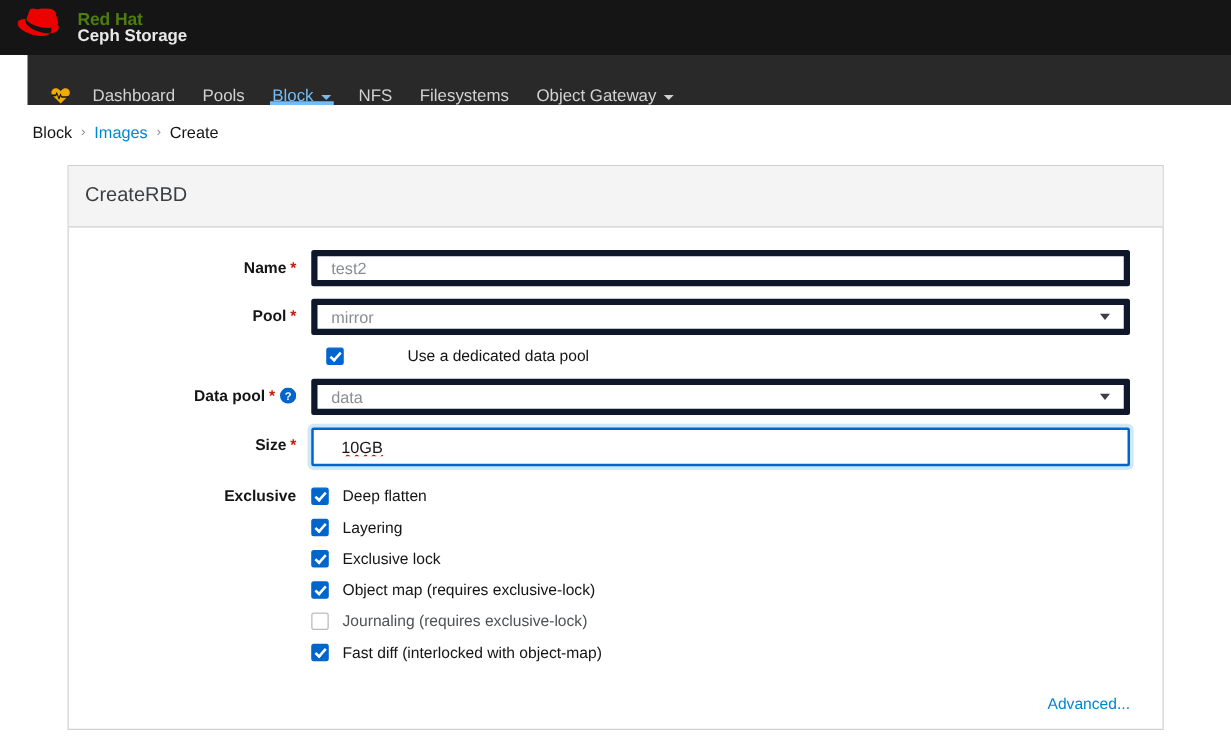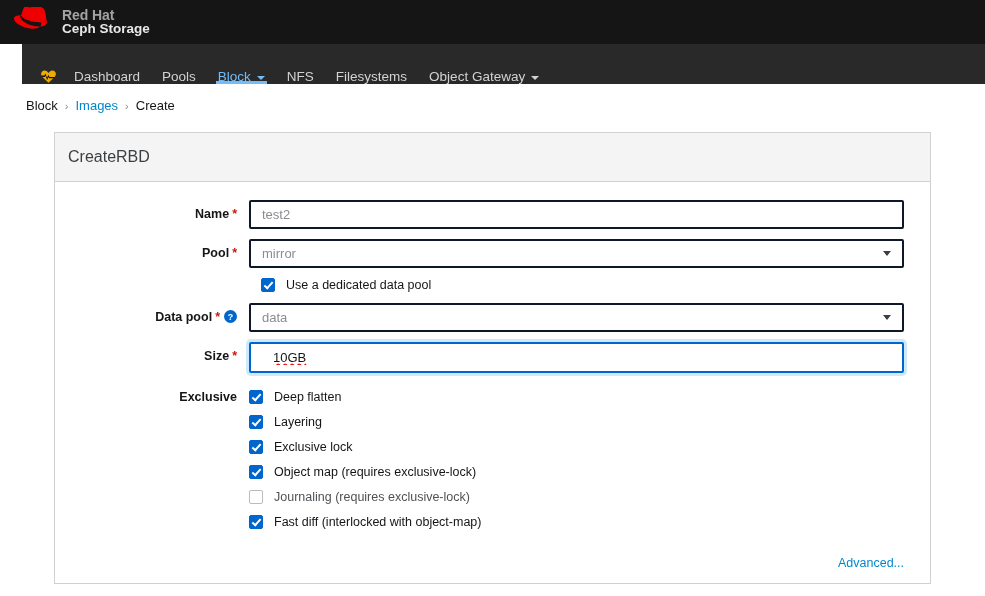--- a/index.html
+++ b/index.html
@@ -37,21 +37,21 @@
     display: block;
   }
   .brand-text {
     display: flex;
     flex-direction: column;
     justify-content: center;
     line-height: 1.05;
     padding-bottom: 1px;
   }
   .brand-line1 {
-    color: #a3a3a3;
+    color: #4d7c0f;
     font-size: 14px;
     font-weight: bold;
     letter-spacing: -0.1px;
   }
   .brand-line2 {
     color: #e8e8e8;
     font-size: 13.5px;
     font-weight: bold;
   }
 
@@ -178,21 +178,21 @@
   .form-control-wrap {
     flex: 1;
     padding-right: 26px;
   }
 
   input.form-control,
   div.form-select {
     width: 100%;
     height: 29px;
     box-sizing: border-box;
-    border: 2px solid #0f172a;
+    border: 5px solid #0f172a;
     border-radius: 2px;
     background: #ffffff;
     font-family: "Liberation Sans", sans-serif;
     font-size: 13px;
     color: #8a8d90;
     padding: 0 11px;
     outline: none;
     display: flex;
     align-items: center;
   }
@@ -267,20 +267,21 @@
     color: #151515;
     cursor: pointer;
   }
   .cb-label.dim {
     color: #4f5255;
   }
   .standalone-check {
     margin-left: 194px;
     padding-left: 12px;
     margin-top: 4px;
+    gap: 40px;
   }
   .features-list {
     padding-top: 7px;
   }
 
   
   .advanced-row {
     display: flex;
     justify-content: flex-end;
     padding: 6px 26px 13px 0;

